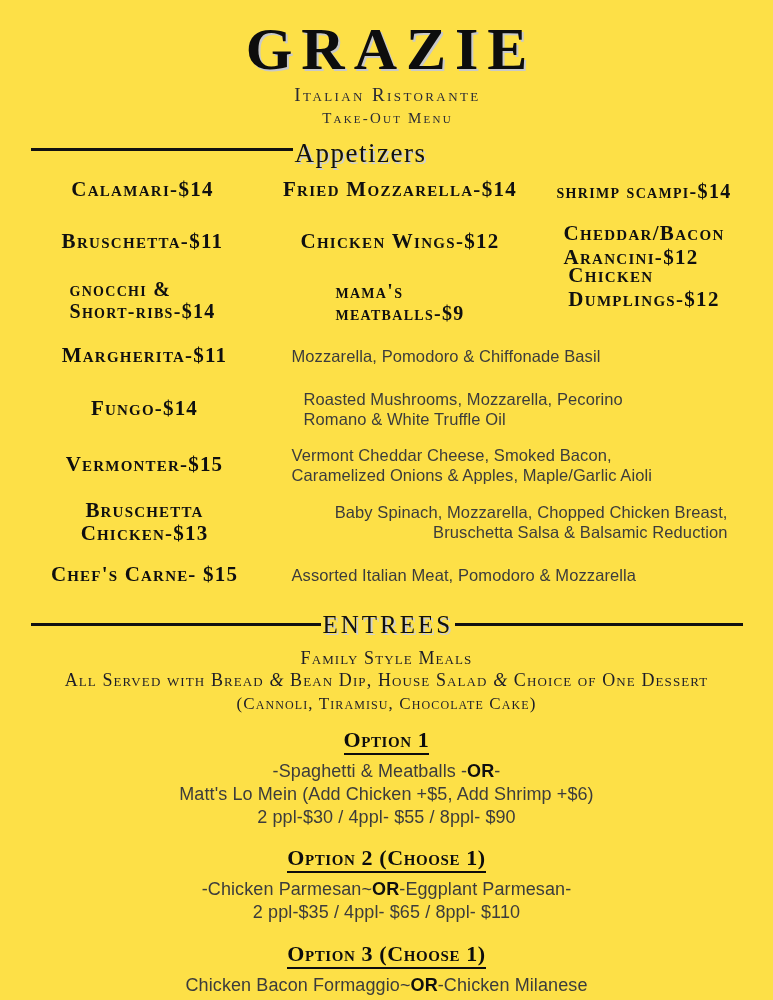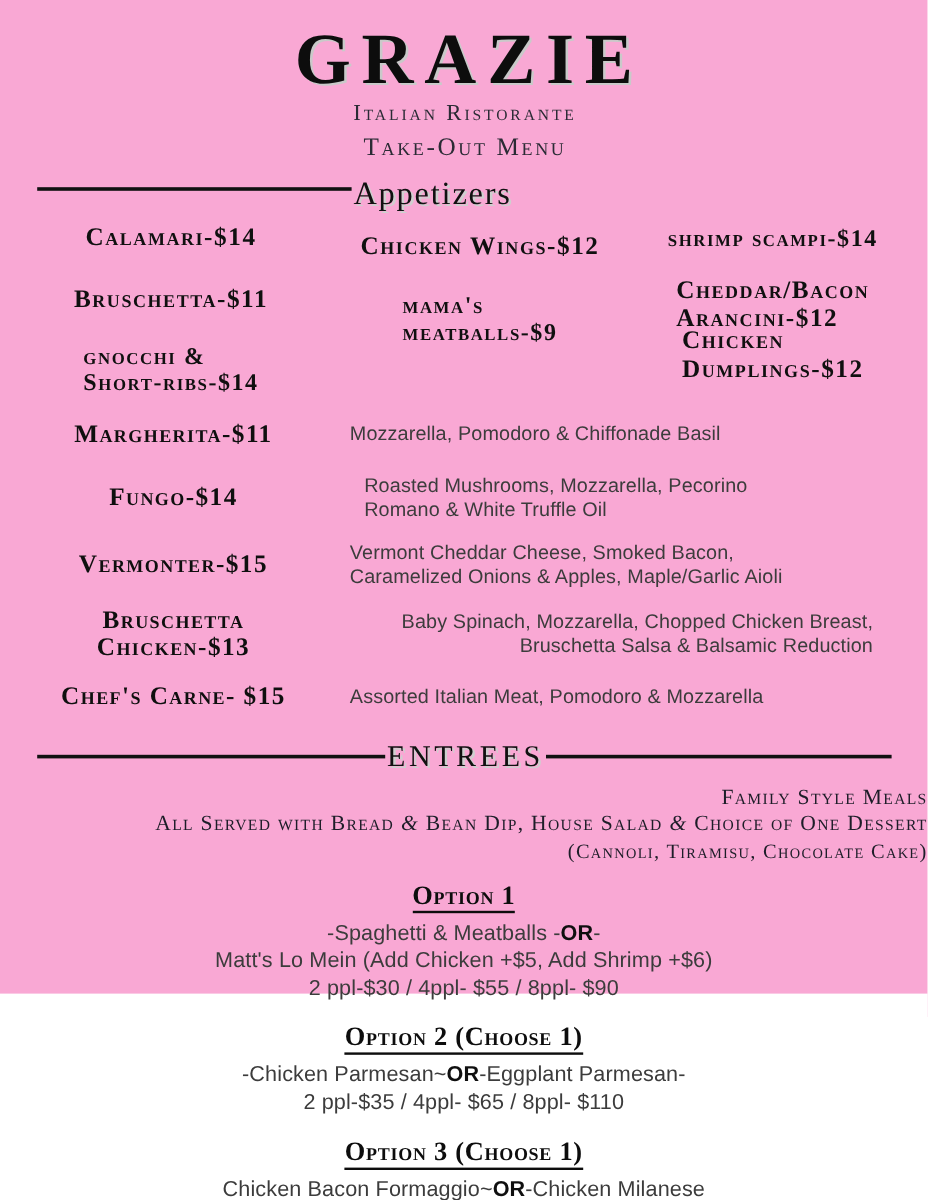--- a/index.html
+++ b/index.html
@@ -12,22 +12,22 @@
     height: 1000px;
     overflow: hidden;
     font-family: "Liberation Serif", serif;
     color: #000;
     -webkit-font-smoothing: antialiased;
   }
 
   .page {
     position: relative;
     width: 773px;
-    height: 828px;
-    background: #f9a8d4;
+    height: 1000px;
+    background: #fde047;
   }
 
   
   .masthead {
     text-align: center;
     padding-top: 18px;
   }
   .brand {
     font-family: "Liberation Serif", serif;
     font-size: 60px;
@@ -42,21 +42,21 @@
     font-family: "Liberation Serif", serif;
     font-size: 19px;
     font-variant: small-caps;
     letter-spacing: 2.4px;
     color: #2b2b35;
     margin-top: 3px;
     padding-left: 2px;
   }
   .brand-sub2 {
     font-family: "Liberation Serif", serif;
-    font-size: 21px;
+    font-size: 15px;
     font-variant: small-caps;
     letter-spacing: 2.2px;
     color: #2b2b35;
     margin-top: 4px;
     padding-left: 2px;
   }
 
   
   .section-rule {
     display: flex;
@@ -161,21 +161,21 @@
   .fb-desc.center { text-align: right; padding-right: 34px; }
 
   .fb-r1 { min-height: 50px; }
   .fb-r2 { min-height: 56px; gap: 12px; }
   .fb-r3 { min-height: 56px; }
   .fb-r4 { min-height: 58px; }
   .fb-r5 { min-height: 48px; }
 
   
   .entrees-intro {
-    text-align: right;
+    text-align: center;
     font-family: "Liberation Serif", serif;
     font-variant: small-caps;
     color: #1d1d28;
     letter-spacing: 1.1px;
     padding-top: 8px;
   }
   .intro-line1 { font-size: 18px; line-height: 1.25; }
   .intro-line2 { font-size: 18px; line-height: 1.3; }
   .intro-line3 { font-size: 17px; line-height: 1.3; }
   .amp { font-family: "Liberation Serif", serif; font-style: italic; }
@@ -240,20 +240,25 @@
       </div>
       <div class="app-row3 app-c1-r3">
         <div class="app-cell" style="font-size:20px;">
           <div>gnocchi &amp;</div>
           <div>Short-ribs-$14</div>
         </div>
       </div>
     </div>
 
     <div class="app-col">
+      <div class="app-row1">
+        <div class="app-cell">
+          <div>Fried Mozzarella-$14</div>
+        </div>
+      </div>
       <div class="app-row2 app-c2-r2">
         <div class="app-cell">
           <div>Chicken Wings-$12</div>
         </div>
       </div>
       <div class="app-row3 app-c2-r3">
         <div class="app-cell" style="font-size:20px;">
           <div>mama's</div>
           <div>meatballs-$9</div>
         </div>

